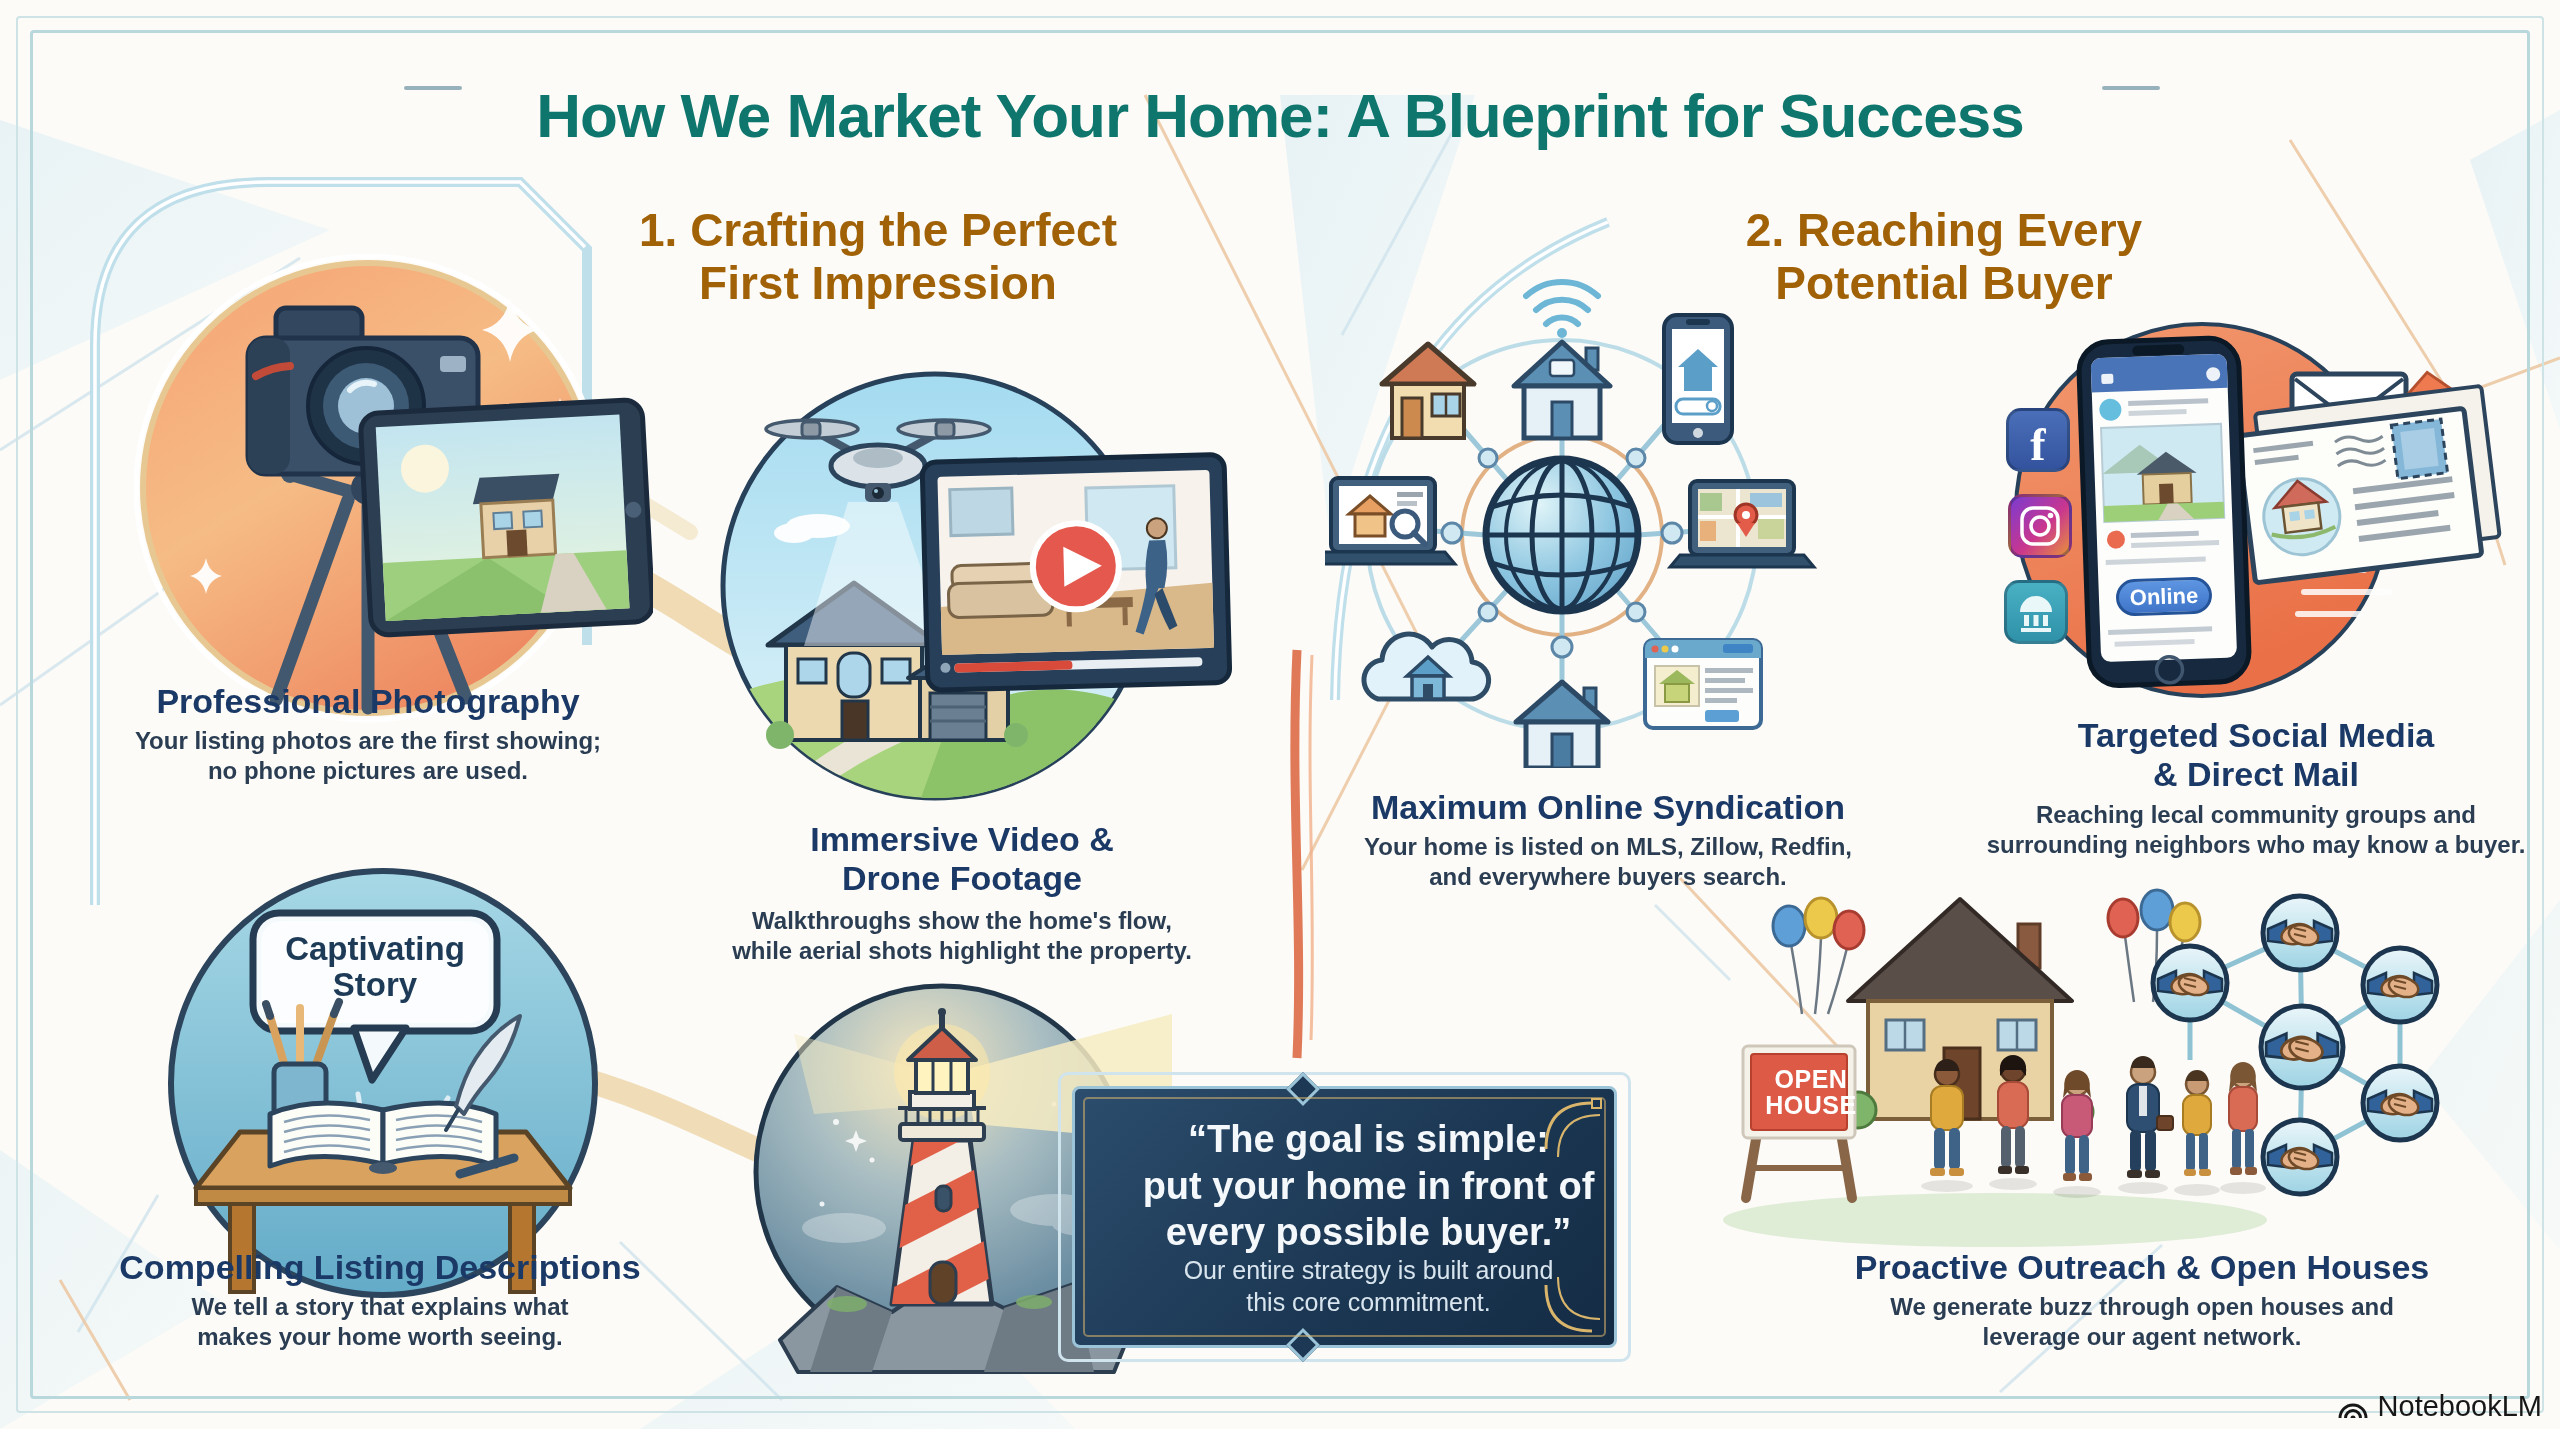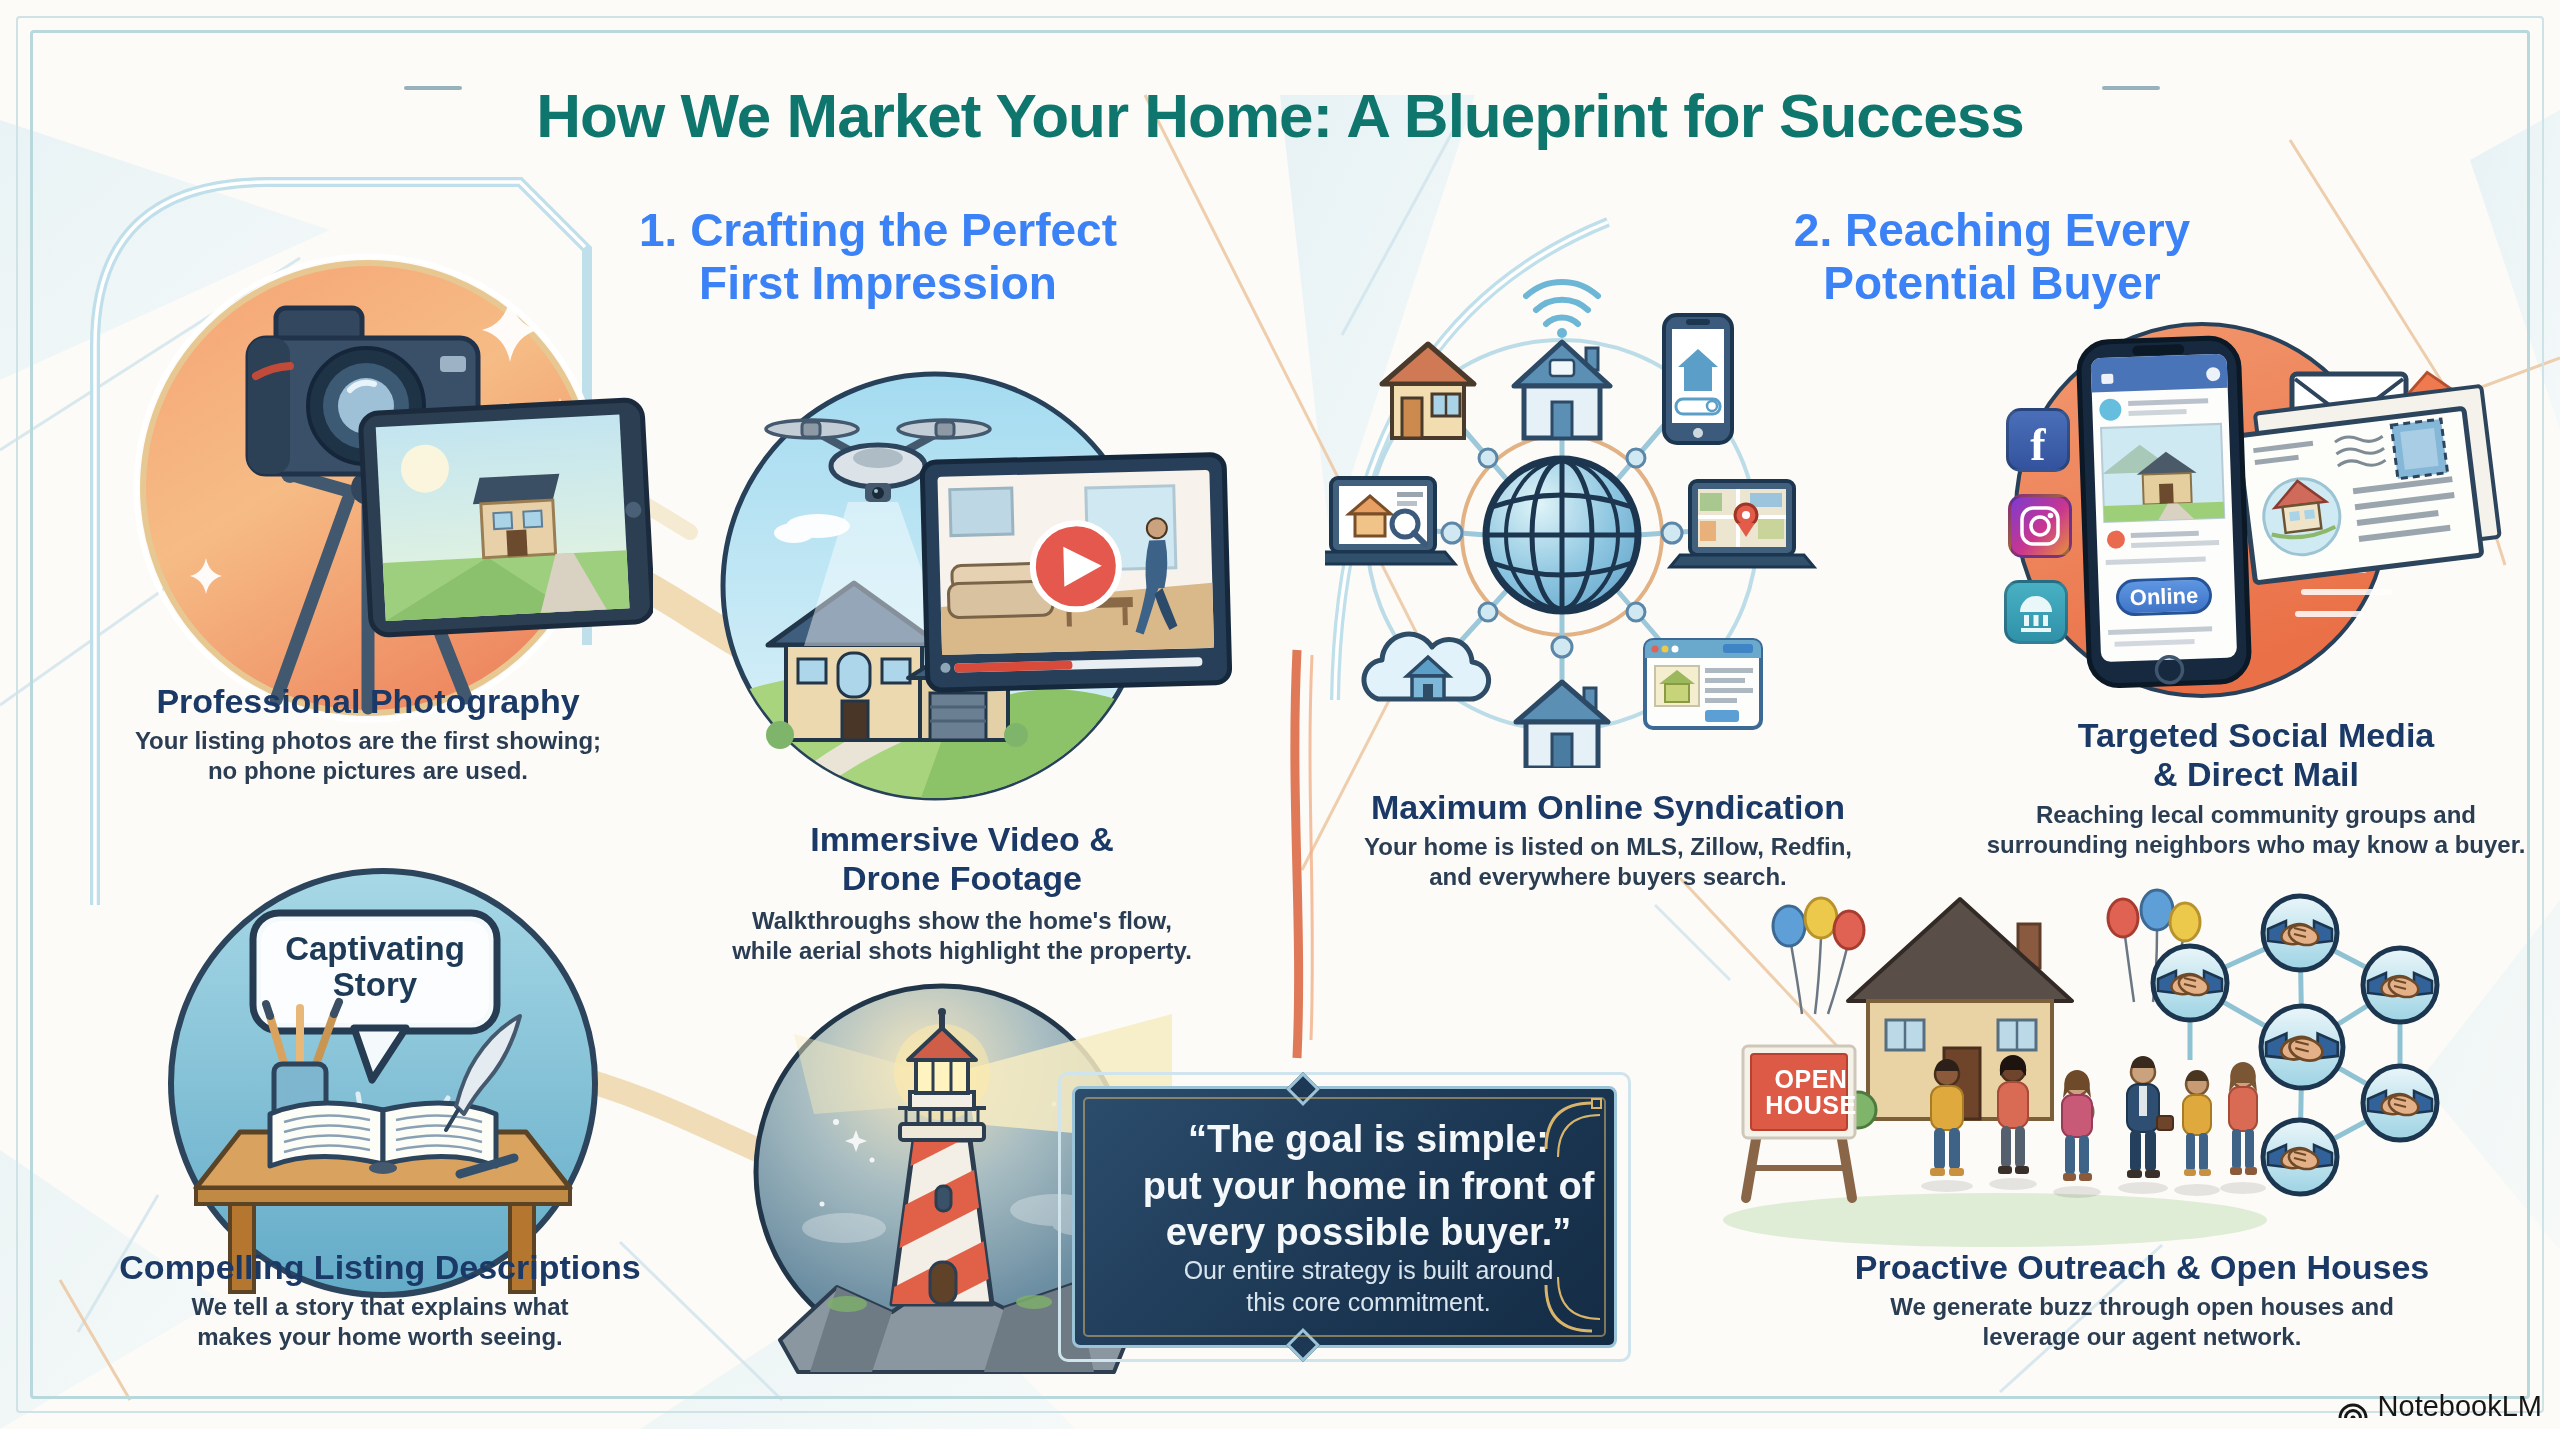--- a/index.html
+++ b/index.html
@@ -9,21 +9,21 @@
   svg{display:block;}
   
   .frame-outer{position:absolute;inset:16px;border:2px solid #cde3e5;border-radius:4px;pointer-events:none;}
   .frame-inner{position:absolute;inset:30px;border:3px solid #b9d8dc;border-radius:4px;pointer-events:none;}
   
   #title{position:absolute;top:38px;left:50%;transform:translateX(-50%);font-size:62px;font-weight:700;
          color:#0f766e;white-space:nowrap;letter-spacing:-1px;}
   .title-dash{position:absolute;top:86px;width:58px;height:4px;background:#98b2bd;border-radius:2px;}
   
   .sec-heading{position:absolute;transform:translateX(-50%);text-align:center;font-size:46px;font-weight:700;
-               color:#3b82f6;line-height:1.16;white-space:nowrap;}
+               color:#a16207;line-height:1.16;white-space:nowrap;}
   .card-title{position:absolute;transform:translateX(-50%);text-align:center;font-size:34px;font-weight:700;
               color:#1b3966;line-height:1.14;white-space:nowrap;}
   .card-body{position:absolute;transform:translateX(-50%);text-align:center;font-size:24px;font-weight:600;
              color:#2a3d52;line-height:1.24;white-space:nowrap;}
   
   .bubble-text{position:absolute;left:103px;top:73px;width:228px;text-align:center;font-size:33px;font-weight:700;
                color:#1d3a57;line-height:1.1;}
   
   .quote-wrap{position:absolute;left:1072px;top:1086px;width:545px;height:262px;}
   .quote-outer{position:absolute;inset:-14px;border:3px solid #cfe4ec;border-radius:10px;}
@@ -583,21 +583,21 @@
       </g>
     </svg>
   </div>
 
   <div class="card-title" style="left:1608px;top:788px">Maximum Online Syndication</div>
   <div class="card-body" style="left:1608px;top:832px">
     <div>Your home is listed on MLS, Zillow, Redfin,</div>
     <div>and everywhere buyers search.</div>
   </div>
 
-  <div class="sec-heading" style="left:1992px;top:204px">
+  <div class="sec-heading" style="left:1944px;top:204px">
     <div>2. Reaching Every</div>
     <div>Potential Buyer</div>
   </div>
 
   <div class="abs" style="left:1992px;top:312px;width:540px;height:420px">
     <svg width="540" height="420" viewBox="0 0 540 420">
       <defs>
         <linearGradient id="coralC" x1="0" y1="0" x2="0.4" y2="1">
           <stop offset="0" stop-color="#f29a70"></stop>
             <stop offset="1" stop-color="#ea7047"></stop>

